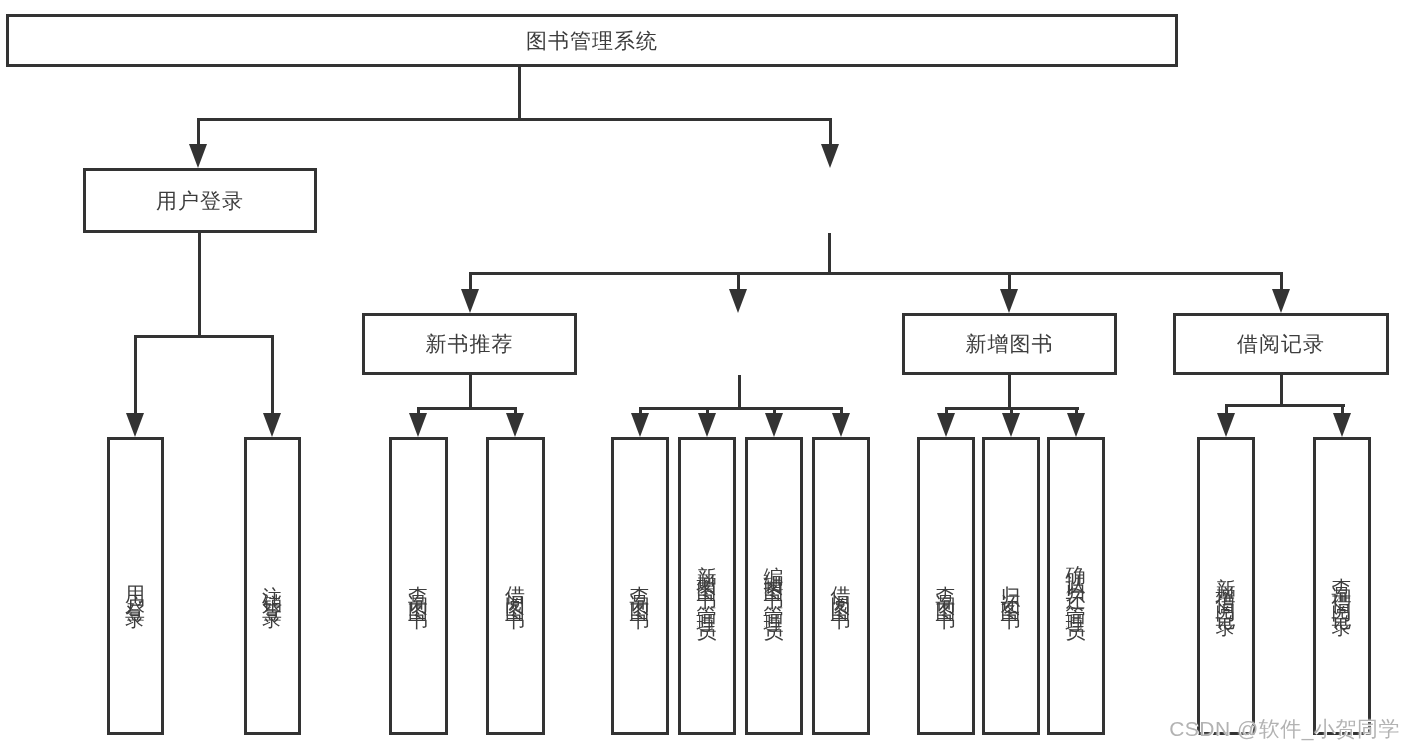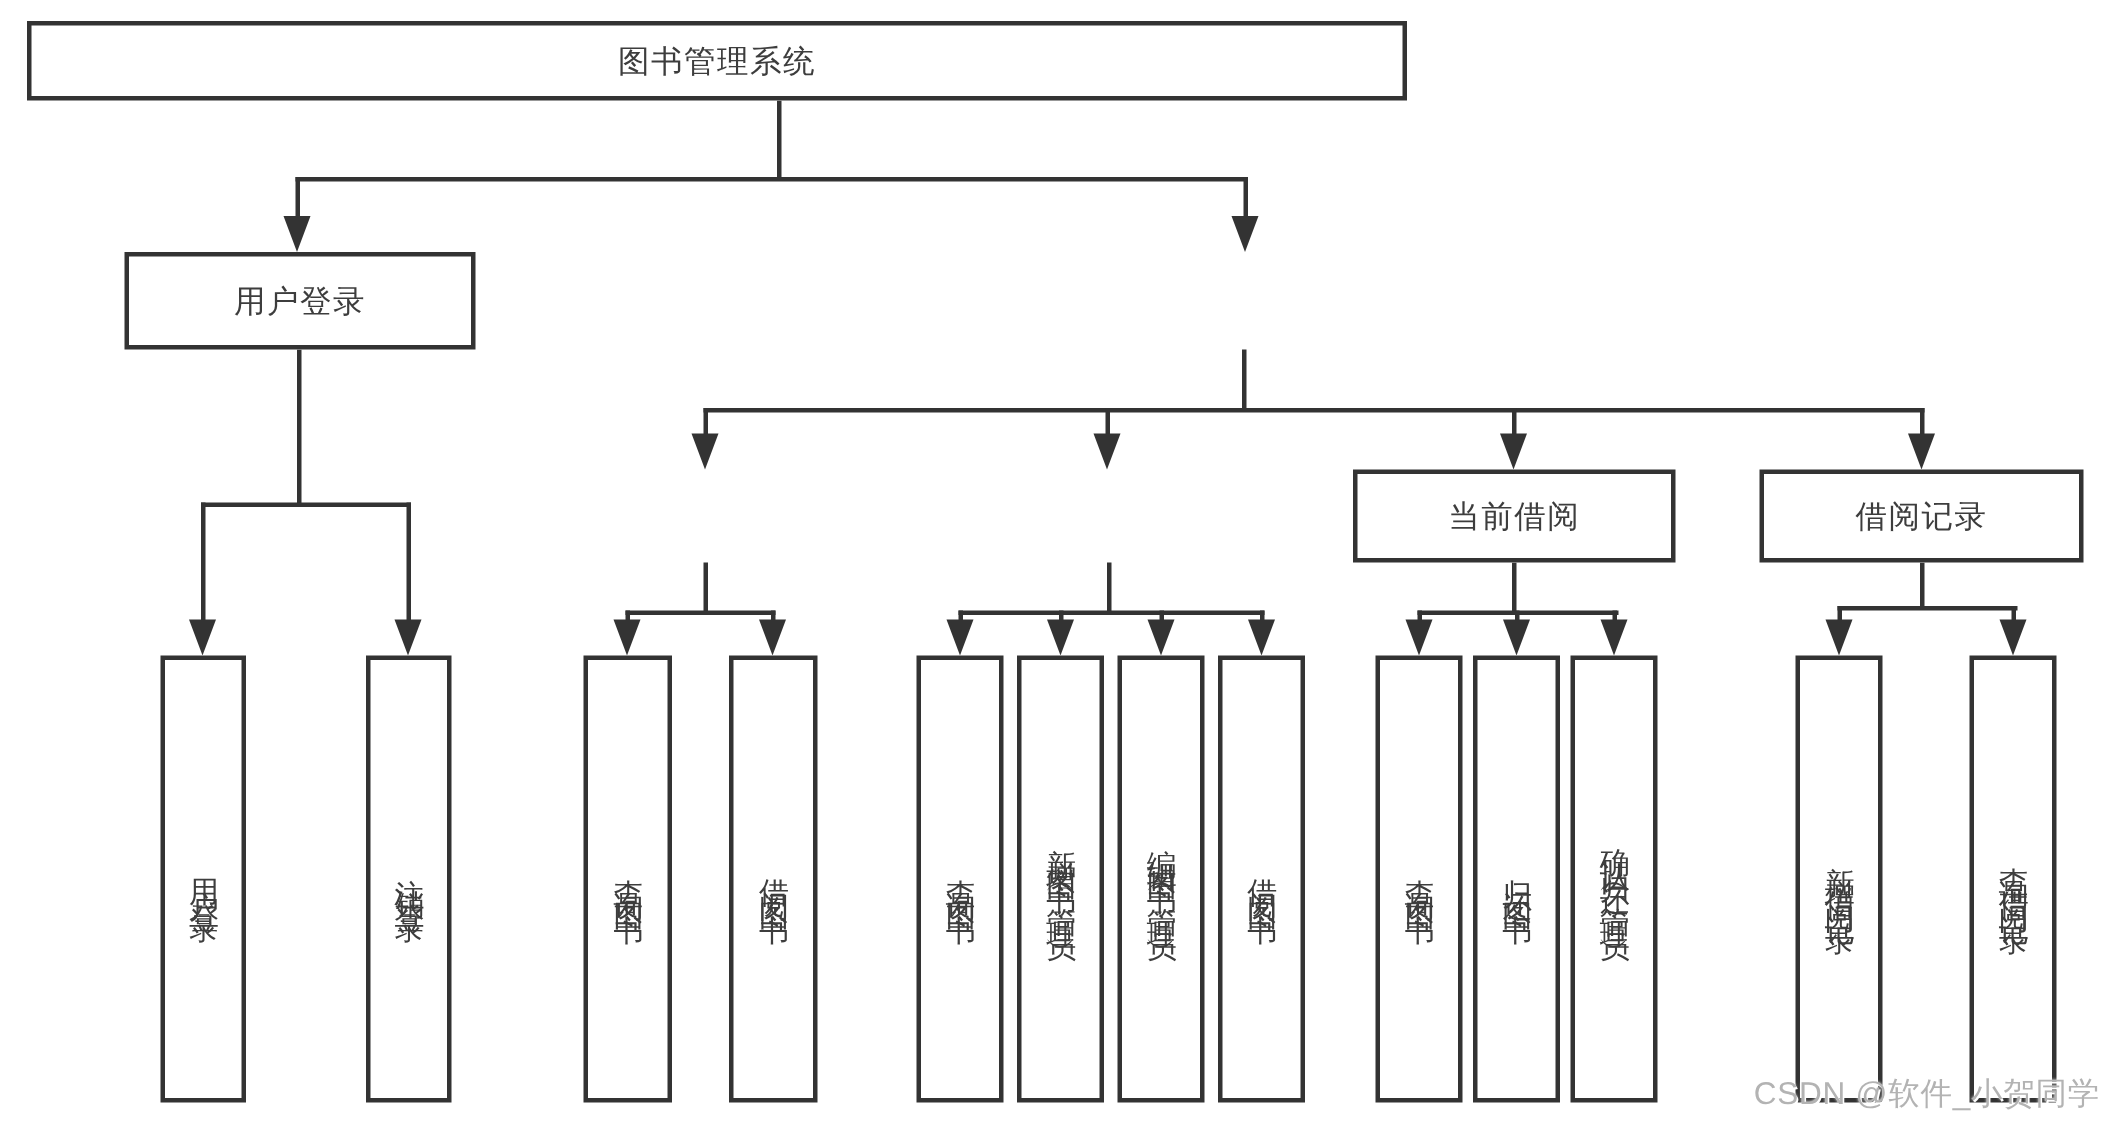--- a/index.html
+++ b/index.html
@@ -93,30 +93,33 @@
   <div class="ln" style="left:1075px;top:407px;width:3px;height:8px"></div>
   <div class="ah" style="left:1067px;top:413px"></div>
 
   <div class="ln" style="left:1280px;top:375px;width:3px;height:31px"></div>
   <div class="ln" style="left:1225px;top:404px;width:120px;height:3px"></div>
   <div class="ln" style="left:1225px;top:404px;width:3px;height:11px"></div>
   <div class="ah" style="left:1217px;top:413px"></div>
   <div class="ln" style="left:1341px;top:404px;width:3px;height:11px"></div>
   <div class="ah" style="left:1333px;top:413px"></div>
 
-  <div class="bx" style="left:18px;top:14px;width:920px;height:53px">
+  <div class="bx" style="left:6px;top:14px;width:1172px;height:53px">
     <span>图书管理系统</span>
   </div>
 
   <div class="bx" style="left:83px;top:168px;width:234px;height:65px">
     <span>用户登录</span>
   </div>
 
+  <div class="bx" style="left:362px;top:313px;width:215px;height:62px">
+    <span>新书推荐</span>
+  </div>
   <div class="bx" style="left:902px;top:313px;width:215px;height:62px">
-    <span>当前借阅</span>
+    <span>新增图书</span>
   </div>
   <div class="bx" style="left:1173px;top:313px;width:216px;height:62px">
     <span>借阅记录</span>
   </div>
 
   <div class="vbx" style="left:107px;top:437px;width:57px;height:298px">
     <span>用户登录</span>
   </div>
   <div class="vbx" style="left:244px;top:437px;width:57px;height:298px">
     <span>注销登录</span>

